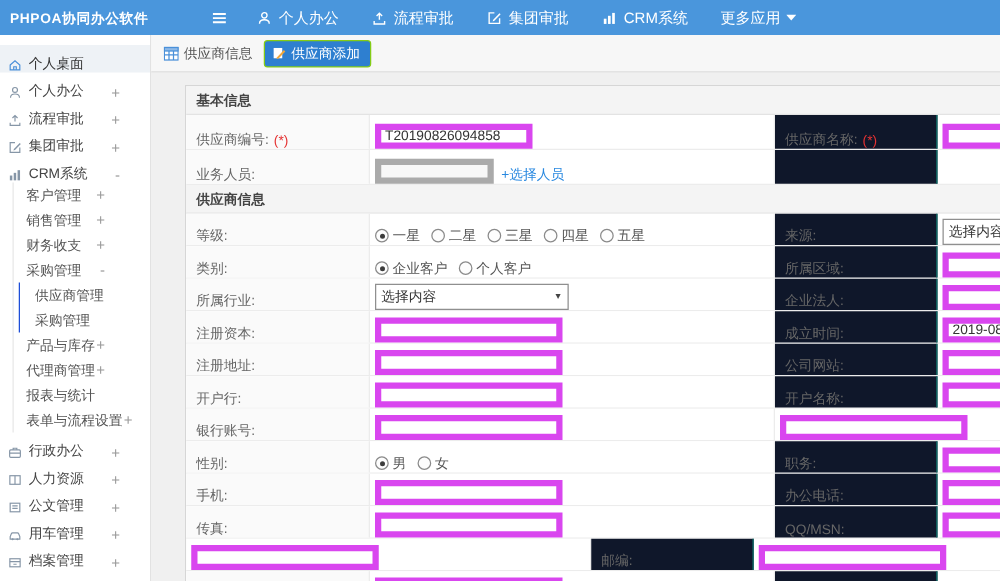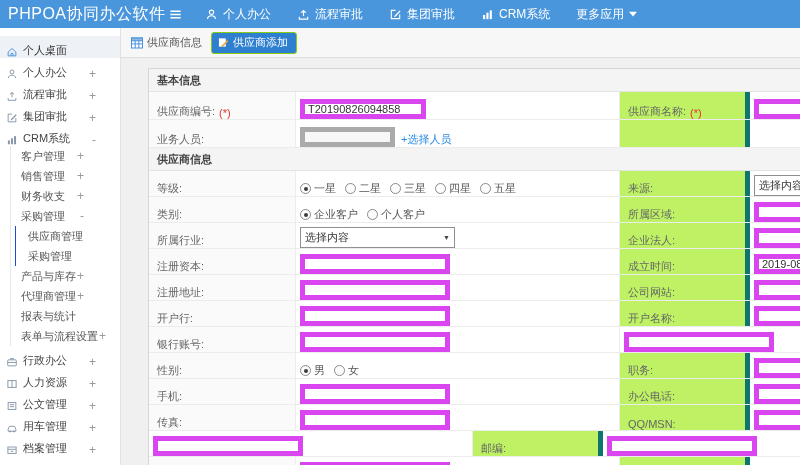--- a/index.html
+++ b/index.html
@@ -2,21 +2,21 @@
 <html><head>
 <meta charset="utf-8">
 <style>
   *{box-sizing:border-box;margin:0;padding:0}
   html,body{width:800px;height:465px;overflow:hidden}
   body{font-family:"Liberation Sans","DejaVu Sans",sans-serif;font-size:11px;color:#555;background:#f0f0f0}
   svg{display:block}
 
   
   .topbar{height:28px;background:#4a96dc;display:flex;align-items:center;color:#fff}
-  .logo{width:154px;padding-left:8px;font-size:16px;font-weight:normal;letter-spacing:.5px;white-space:nowrap}
+  .logo{width:154px;padding-left:8px;font-size:11px;font-weight:bold;letter-spacing:.5px;white-space:nowrap}
   .hamburger{margin-left:14px;cursor:pointer;display:flex;align-items:center}
   .nav{display:flex;align-items:center;margin-left:22px}
   .nav-item{display:flex;align-items:center;gap:5px;font-size:12px;margin-right:26px;cursor:pointer;white-space:nowrap}
   .nav-item .ico svg{width:13px;height:13px}
 
   
   .layout{display:flex;height:437px}
 
   
   .sidebar{width:121px;background:#fff;border-right:1px solid #e2e2e2;padding-top:8px;flex:none}
@@ -41,21 +41,21 @@
   .content{padding:10px 0 0 27px}
 
   
   .panel{width:780px;background:#fff;border:1px solid #d6d6d6}
   .sec-hdr{height:23px;background:#f4f4f4;border-bottom:1px solid #e3e3e3;display:flex;align-items:center;padding-left:8px;font-weight:bold;color:#444}
   .fr{display:flex;height:26px;border-bottom:1px solid #ececec;background:#fff}
   .fr.tall{height:28px}
   .c{display:flex;align-items:flex-end}
   .l1{width:147px;background:#fafafa;border-right:1px solid #ececec;padding-left:8px;color:#666}
   .f1{width:324px;border-right:1px solid #ececec;padding-left:4px}
-  .l2{width:130px;background:#bef264;border-right:5px solid #0f766e;padding-left:8px;color:#666}
+  .l2{width:130px;background:#0f172a;border-right:1px solid #0f766e;padding-left:8px;color:#666}
   .f2{flex:1;padding-left:4px}
   .req{color:#e53333;margin-left:4px}
   .inp{height:20px;width:150px;border:5px solid #d946ef;padding:0 3px;font-size:11px;color:#333;background:#fff;font-family:inherit}
   .inp.code{width:126px}
   .inp.staff{width:95px;background:#f7f7f7;border-color:#aaa}
   .link{color:#2888e0;margin-left:6px;cursor:pointer}
   .select{width:155px;height:21px;border:1px solid #8f8f8f;background:#fff;color:#333;display:flex;align-items:center;justify-content:space-between;padding:0 4px;cursor:pointer}
   .select .arrow{font-size:7px;color:#444}
   .ropt{display:inline-flex;align-items:center;margin-right:9px;cursor:pointer;color:#555}
   .radio{width:11px;height:11px;border:1px solid #8a8a8a;border-radius:50%;background:#fdfdfd;display:inline-block;position:relative;margin-right:3px;flex:none}

